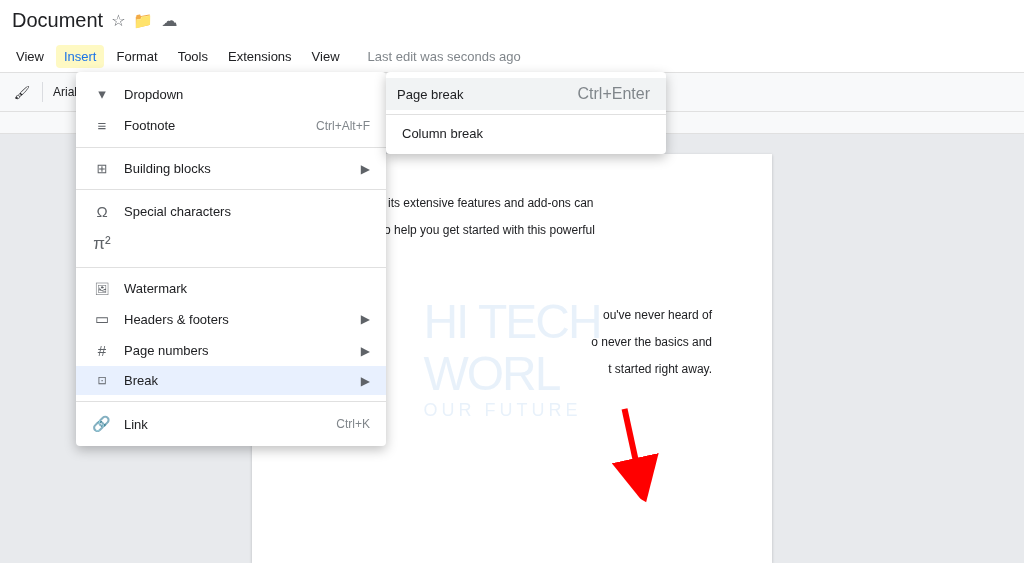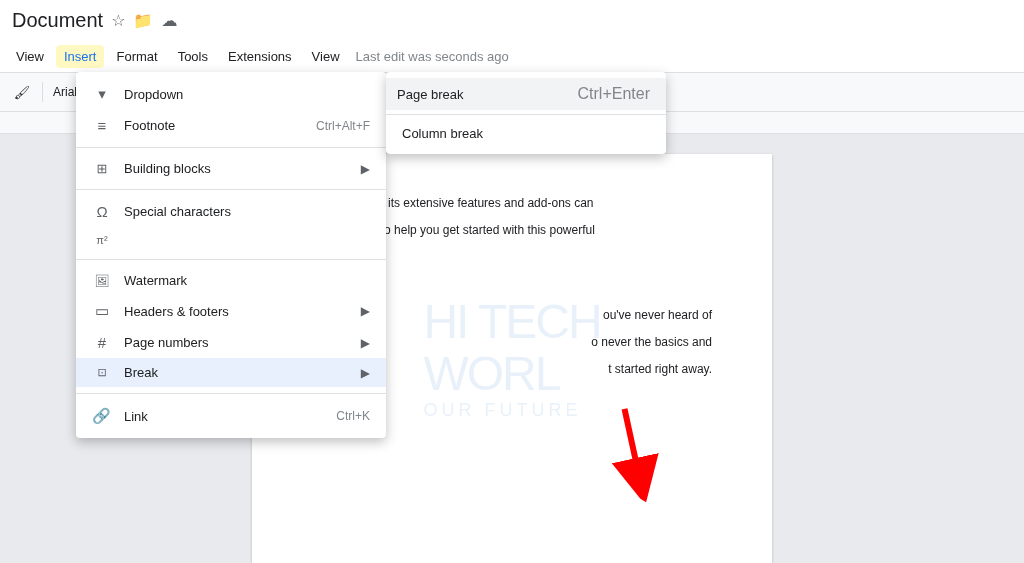--- a/index.html
+++ b/index.html
@@ -50,21 +50,21 @@
     }
     .menu-item {
       padding: 4px 8px;
       font-size: 13px;
       color: #202124;
       cursor: pointer;
       border-radius: 4px;
     }
     .menu-item.active { background: #fef9c3; color: #1a73e8; }
     .last-edit {
-      margin-left: 4px;
+      margin-left: 16px;
       color: #80868b;
       font-size: 13px;
     }
 
     
     .toolbar {
       display: flex;
       align-items: center;
       padding: 4px 8px;
       background: #f8f9fa;
@@ -356,21 +356,21 @@
     <span class="dropdown-item-arrow">▶</span>
   </div>
   <div class="dropdown-divider"></div>
 
   <div class="dropdown-item">
     <span class="dropdown-item-icon">Ω</span>
     <span class="dropdown-item-label">Special characters</span>
   </div>
 
   <div class="dropdown-item">
-    <span class="dropdown-item-icon" style="font-size:11px;">π²</span>
+    <span class="dropdown-item-icon" style="font-size:17px;">π²</span>
   </div>
   <div class="dropdown-divider"></div>
 
   <div class="dropdown-item">
     <span class="dropdown-item-icon" style="font-size:12px;">🖼</span>
     <span class="dropdown-item-label">Watermark</span>
   </div>
 
   <div class="dropdown-item">
     <span class="dropdown-item-icon">▭</span>

